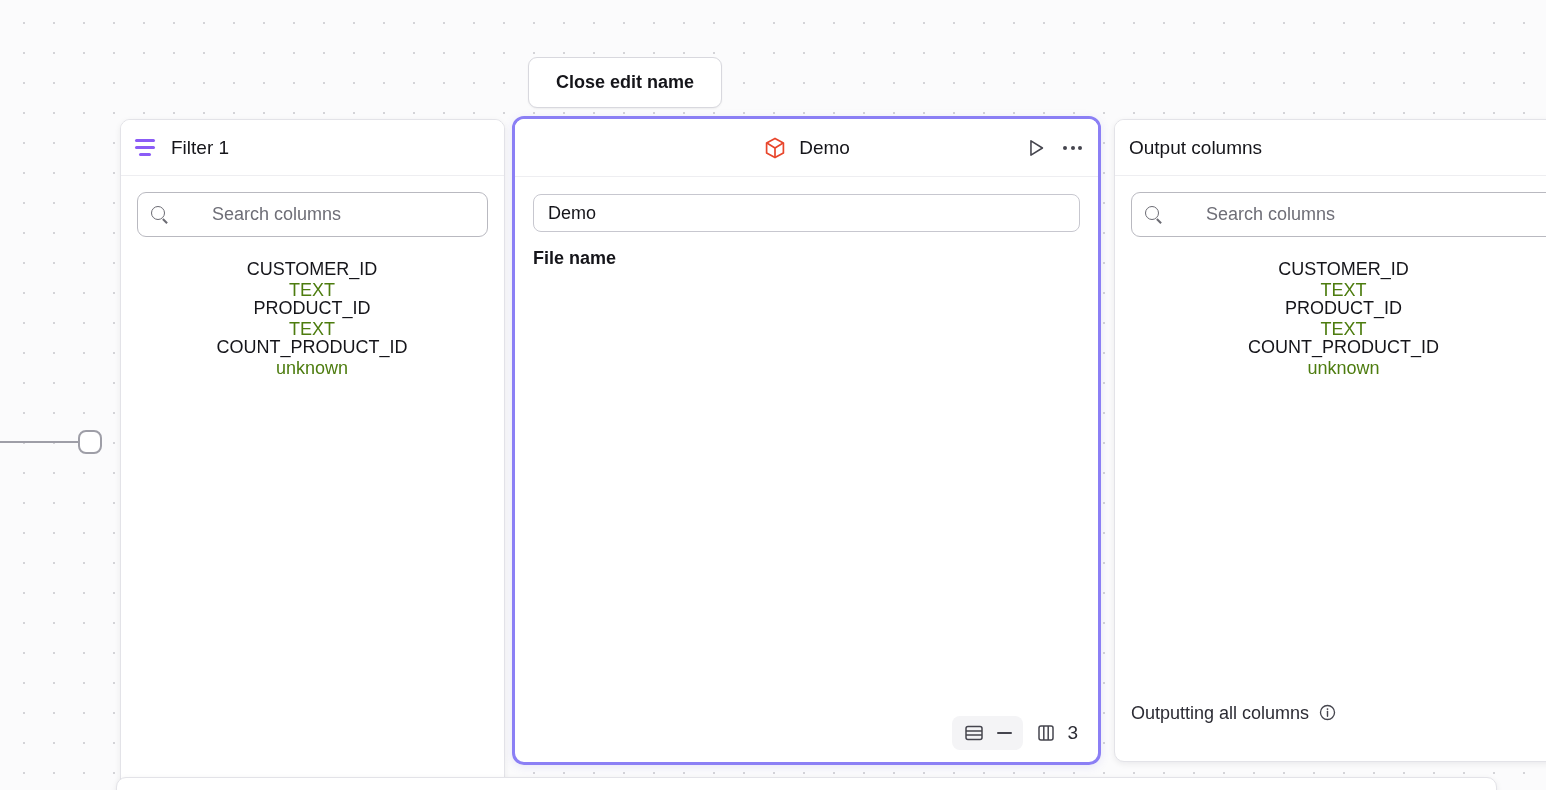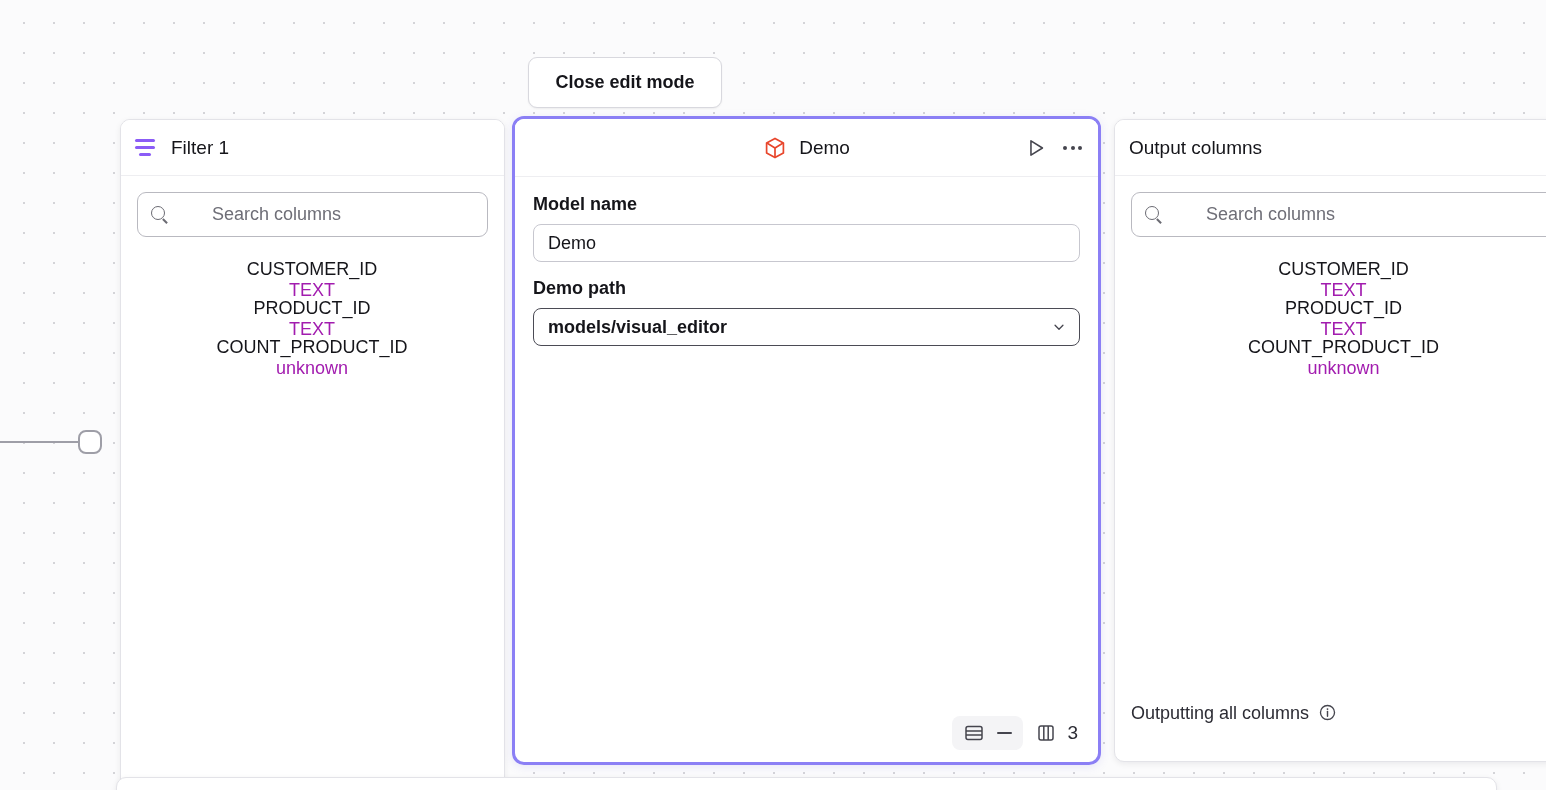--- a/index.html
+++ b/index.html
@@ -167,21 +167,21 @@
     padding: 0 13px 0 12px;
     flex-direction: column;
   }
   .col-name {
     font-size: 18px;
     color: #15151a;
     white-space: nowrap;
   }
   .col-type {
     font-size: 18px;
-    color: #a21caf;
+    color: #4d7c0f;
     white-space: nowrap;
   }
 
   
   #model-node {
     left: 512px;
     top: 116px;
     width: 589px;
     height: 649px;
     border: 3px solid #8b7ff5;
@@ -333,21 +333,21 @@
     height: 60px;
     border-radius: 10px;
   }
 </style>
 </head>
 <body>
 
 <div class="edge-line"></div>
 <div class="edge-handle"></div>
 
-<button class="close-edit-btn">Close edit mode</button>
+<button class="close-edit-btn">Close edit name</button>
 
 <div class="node" id="filter-node">
   <div class="node-header">
     <span class="filter-icon">
       <i></i>
         <i></i>
         <i></i>
     </span>
     <span class="node-title">Filter 1</span>
   </div>
@@ -387,30 +387,23 @@
       </svg>
       <span class="dots-icon">
         <span></span>
           <span></span>
           <span></span>
       </span>
     </span>
   </div>
 
   <div class="node-body">
-    <div class="field-label">Model name</div>
     <div class="text-input">Demo</div>
 
-    <div class="field-label">Demo path</div>
-    <div class="select-input">
-      <span class="select-value">models/visual_editor</span>
-      <svg class="chevron-down" viewBox="0 0 16 16" fill="none">
-        <path d="M3.5 6 8 10.5 12.5 6" stroke="#45454e" stroke-width="1.5" stroke-linecap="round" stroke-linejoin="round"></path>
-      </svg>
-    </div>
+    <div class="field-label">File name</div>
   </div>
 
   <div class="model-footer">
     <span class="rowcount-chip">
       <svg class="rows-icon" viewBox="0 0 22 22" fill="none">
         <rect x="3" y="4.5" width="16" height="13" rx="2" stroke="#45454e" stroke-width="1.5"></rect>
         <path d="M3 9h16M3 13h16" stroke="#45454e" stroke-width="1.5"></path>
       </svg>
       <span class="dash-mark"></span>
     </span>

